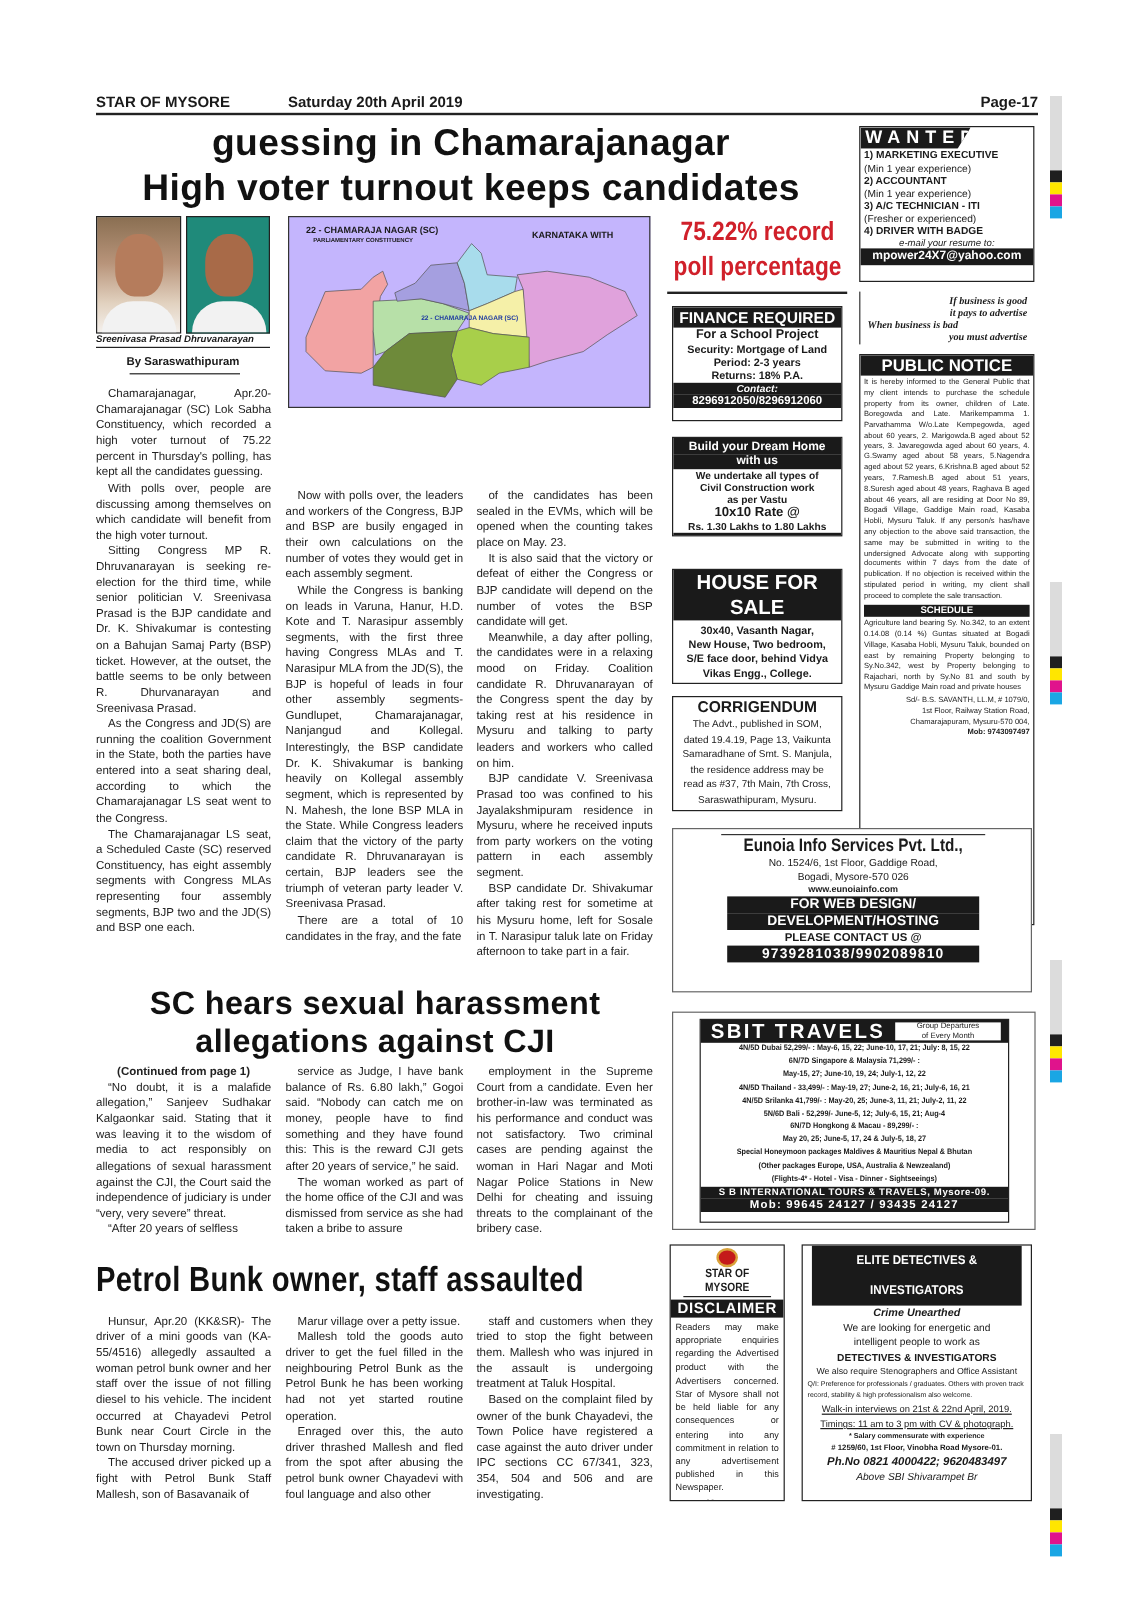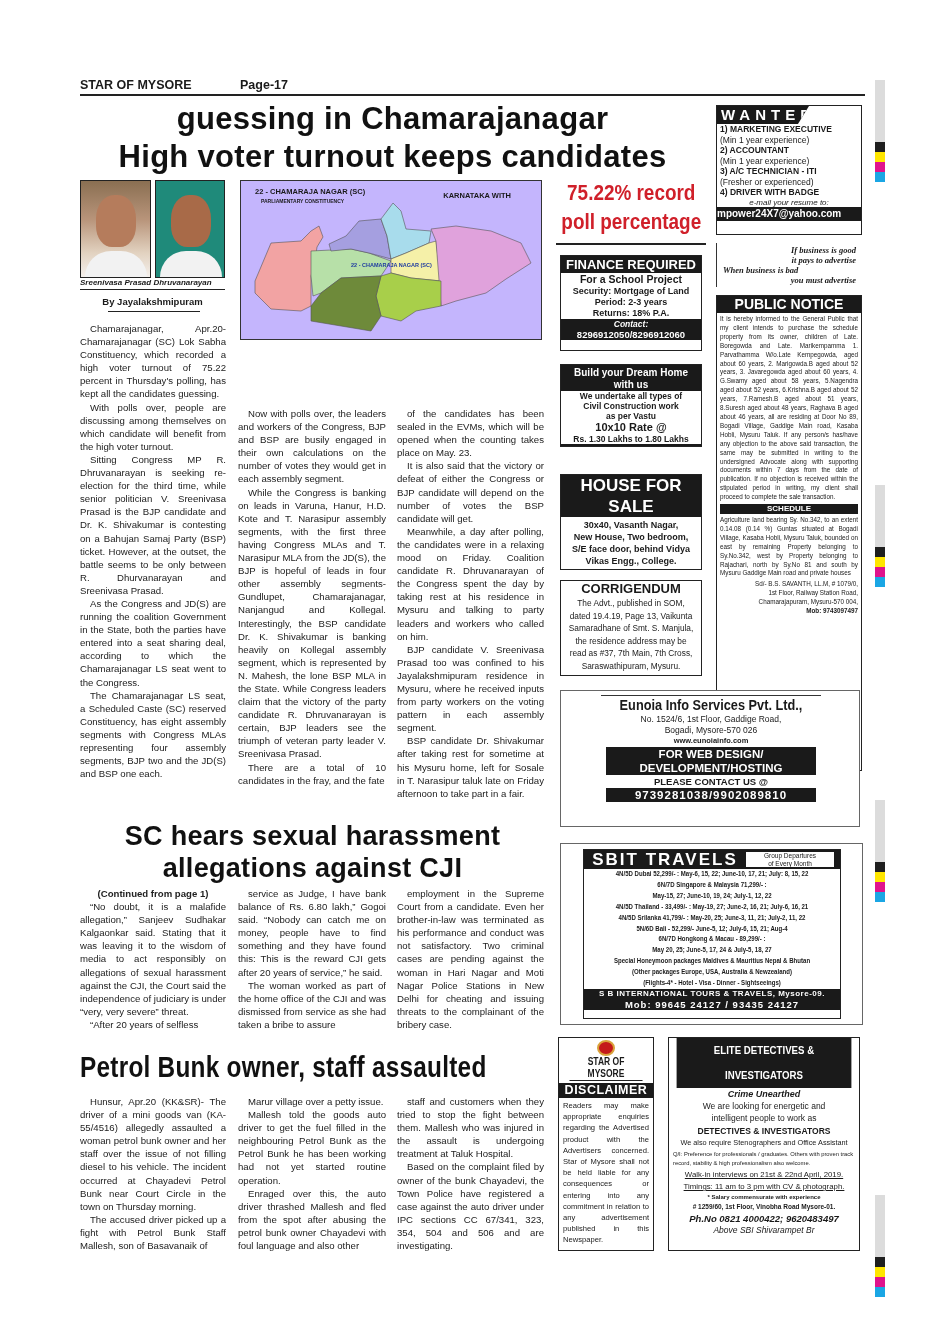--- a/index.html
+++ b/index.html
@@ -35,40 +35,41 @@
 .ad .line{font-size:9px;line-height:11px}
 .right-strip{left:875px;width:10px}
 .gray{background:#dcdcdc}
 .k{background:#1f1f1f}.y{background:#ffe600}.m{background:#e0138c}.c{background:#1aa6e4}
 </style>
 </head>
 <body>
 
 <div class="abs masthead">
   <span class="pub">STAR OF MYSORE</span>
+  <span class="date">Saturday 20th April 2019</span>
   <span class="page">Page-17</span>
 </div>
 
 <div class="abs headline h1">
   <div>guessing in Chamarajanagar</div>
   <div>High voter turnout keeps candidates</div>
 </div>
 
 <div class="abs photos">
   <div class="ph ph1">
       <div class="face"></div>
       <div class="shirt"></div>
     </div>
   <div class="ph ph2">
       <div class="face"></div>
       <div class="shirt"></div>
     </div>
 </div>
 <div class="abs caption">Sreenivasa Prasad  Dhruvanarayan</div>
-<div class="abs byline">By Jayalakshmipuram</div>
+<div class="abs byline">By Saraswathipuram</div>
 <div class="abs byrule"></div>
 
 <div class="abs map">
   <div class="t1">22 - CHAMARAJA NAGAR (SC)</div>
   <div class="t2">PARLIAMENTARY CONSTITUENCY</div>
   <div class="t3">KARNATAKA WITH</div>
   <svg width="300" height="160" viewBox="0 0 300 160" style="position:absolute;left:0;top:0">
     <path d="M14 100 L30 62 L60 60 L70 50 L78 45 L82 56 L76 66 L74 80 L70 95 L70 125 L60 130 L30 128 L14 112 Z" fill="#f2a3a3" stroke="#555" stroke-width="0.6"></path>
     <path d="M70 70 L110 68 L128 72 L150 80 L140 95 L100 97 L80 112 L72 115 L70 95 Z" fill="#b7e0a8" stroke="#555" stroke-width="0.6"></path>
     <path d="M88 63 L105 55 L118 40 L140 38 L146 55 L150 78 L128 72 L110 68 L90 70 Z" fill="#a59fe0" stroke="#555" stroke-width="0.6"></path>
@@ -186,21 +187,21 @@
   <div id="wanted-items" style="padding-left:3px;font-size:8.5px;line-height:10.5px">
       <div>1) MARKETING EXECUTIVE</div>
       <div style="font-weight: normal;">(Min 1 year experience)</div>
       <div>2) ACCOUNTANT</div>
       <div style="font-weight: normal;">(Min 1 year experience)</div>
       <div>3) A/C TECHNICIAN - ITI</div>
       <div style="font-weight: normal;">(Fresher or experienced)</div>
       <div>4) DRIVER WITH BADGE</div>
     </div>
   <div style="font-size:8px;font-style:italic;font-weight:normal;text-align:center">e-mail your resume to:</div>
-  <div class="bar" style="font-size:10px;line-height:14px;text-align:left">mpower24X7@yahoo.com</div>
+  <div class="bar" style="font-size:10px;line-height:14px;text-align:center">mpower24X7@yahoo.com</div>
 </div>
 
 <div class="abs" style="left:716px;top:243px;width:146px;height:44px;border-left:1px solid #333;font-family:'Liberation Serif',serif;font-style:italic;font-weight:bold;font-size:8.5px;line-height:10px;text-align:right;padding:2px 6px">
   <div>If business is good</div>
   <div>it pays to advertise</div>
   <div style="text-align:left">When business is bad</div>
   <div style="text-align:right">you must advertise</div>
 </div>
 
 <div class="abs ad" style="left:716px;top:295px;width:146px;height:476px;font-weight:normal;text-align:justify">

